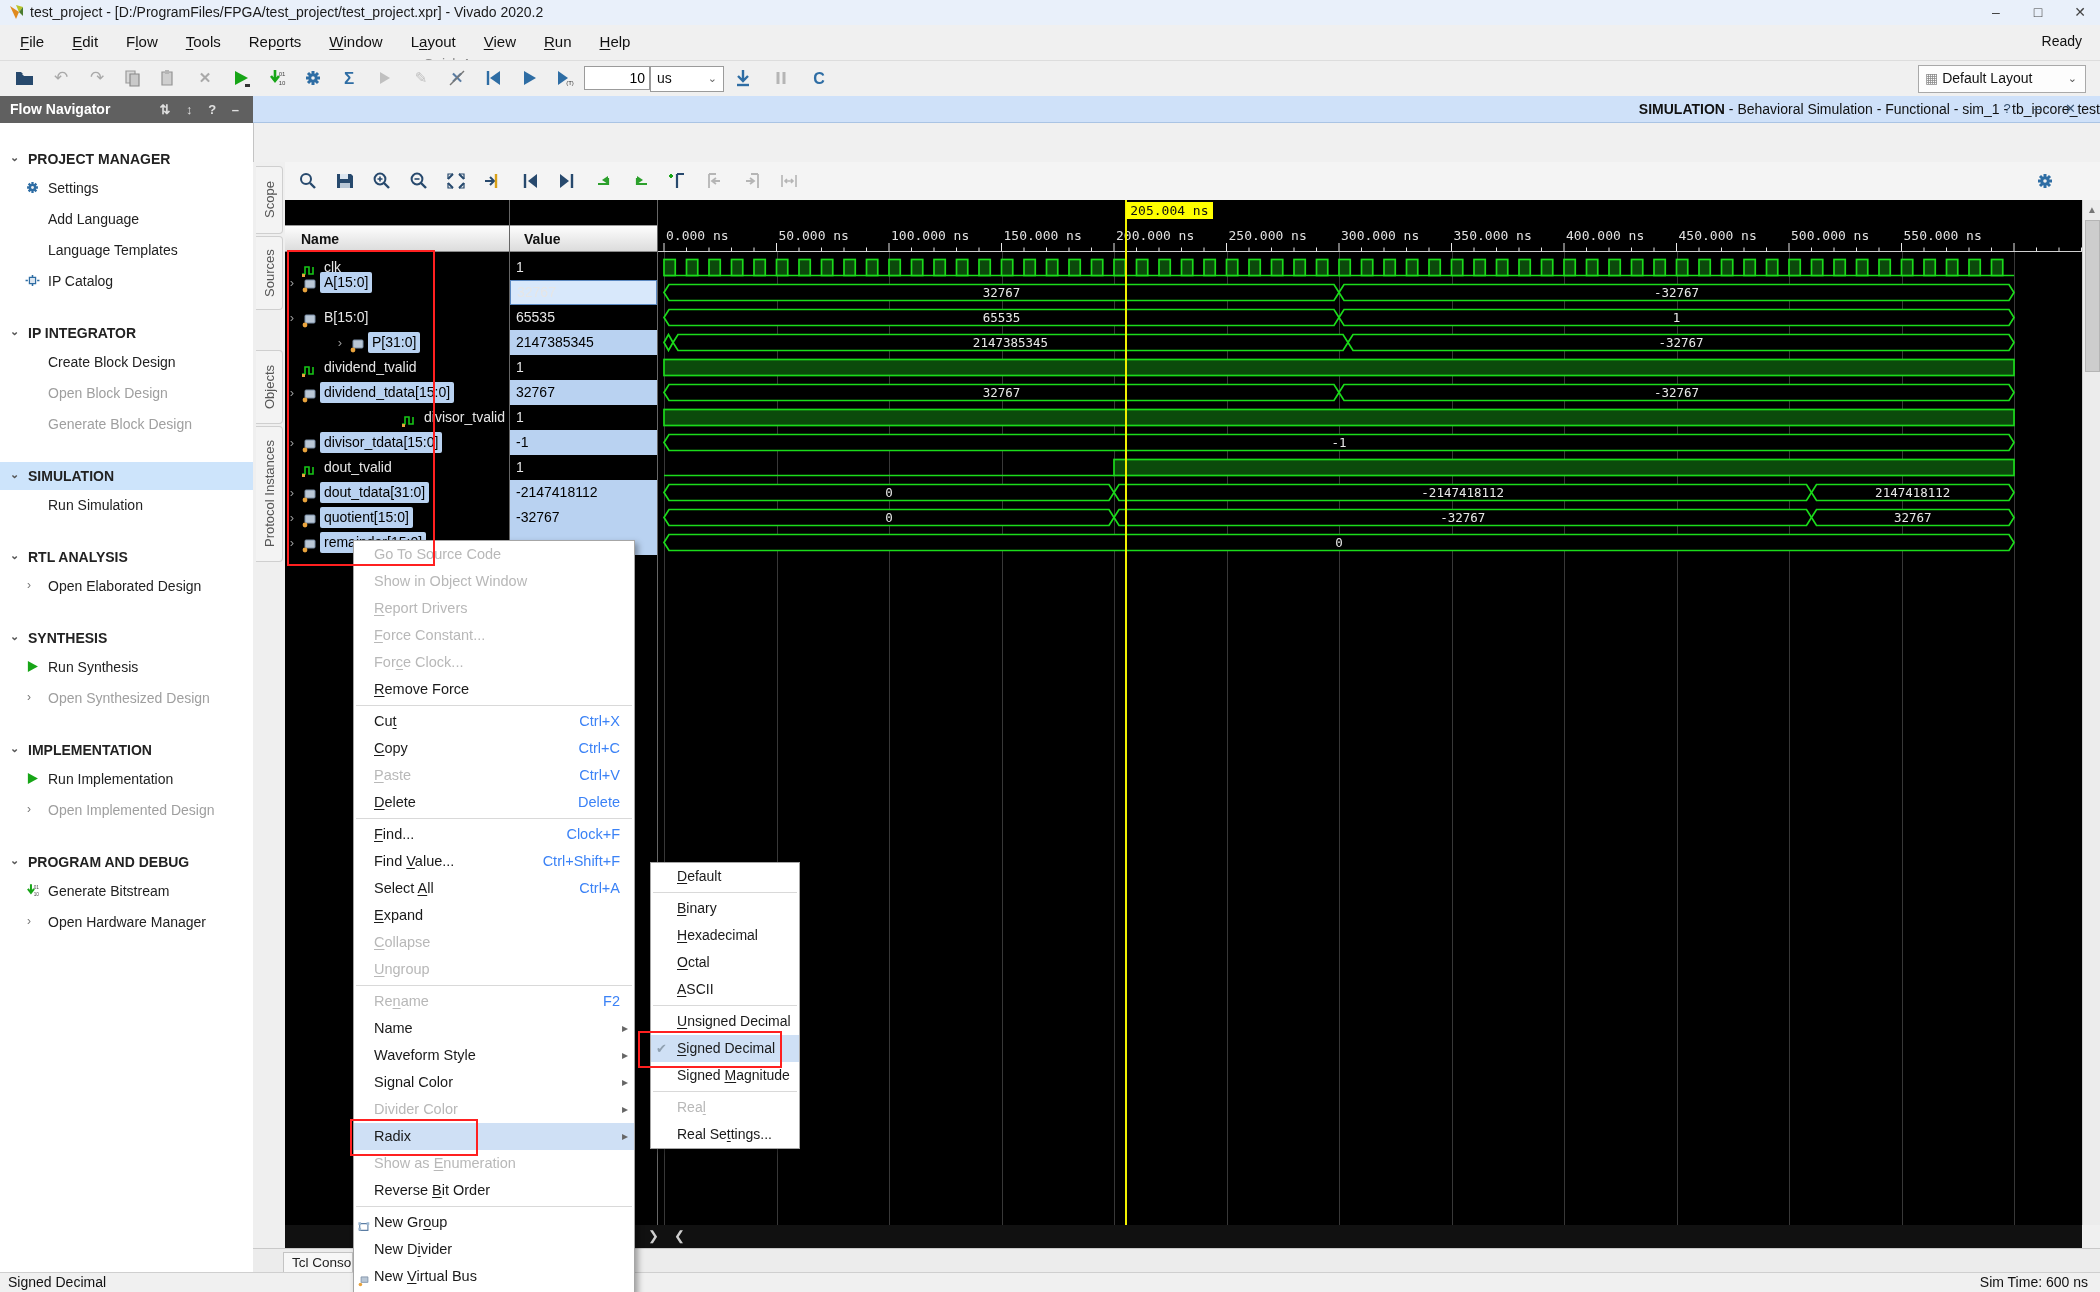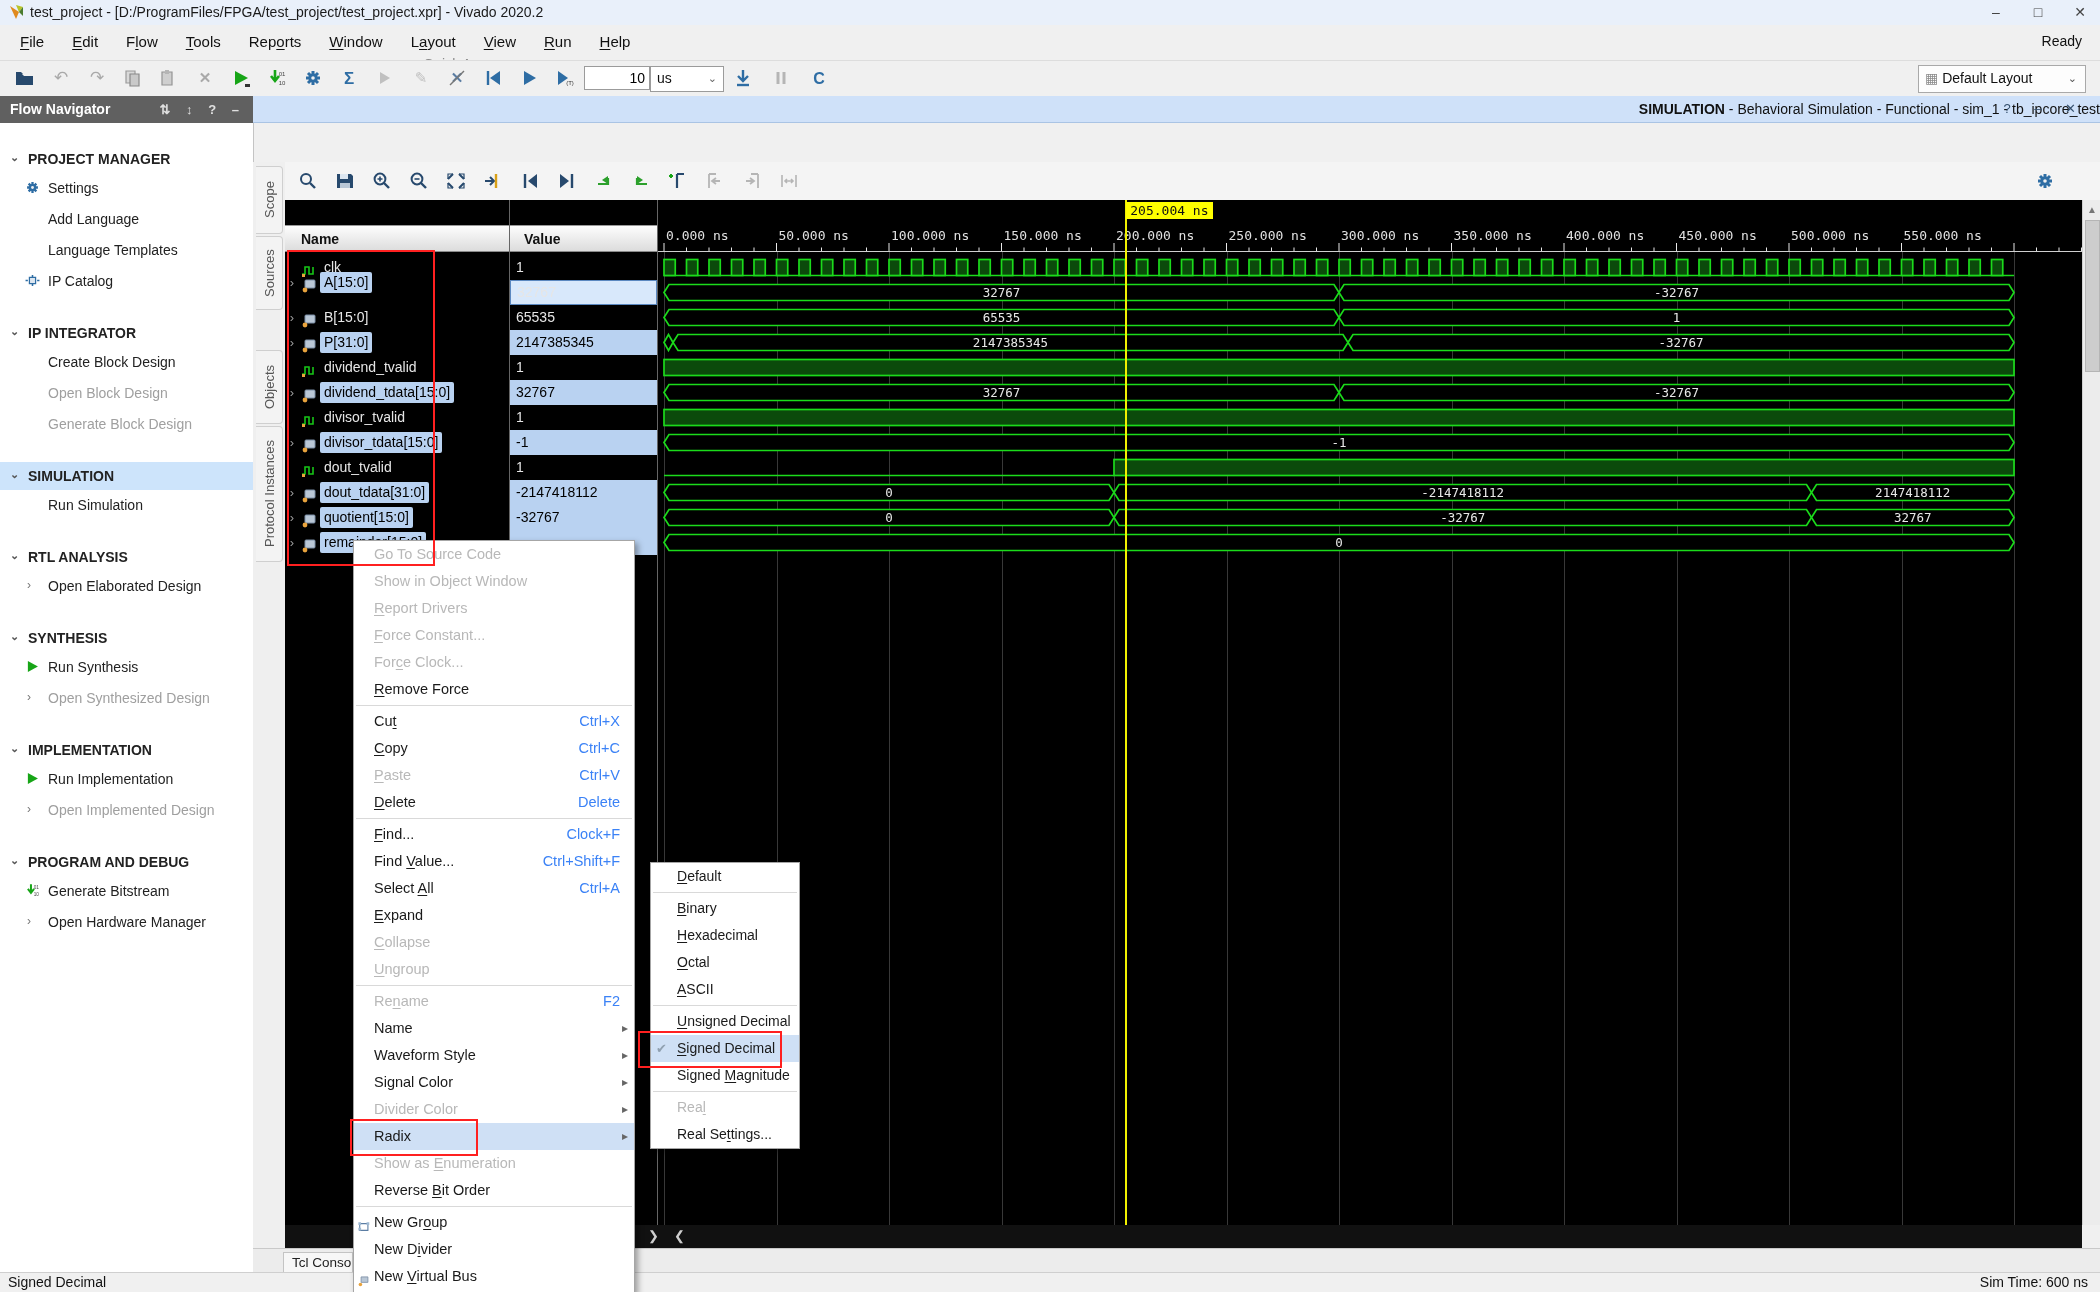--- a/index.html
+++ b/index.html
@@ -414,33 +414,33 @@
               <rect x="1" y="10" width="3" height="3" fill="#e8a33d"></rect>
             </svg></span><span class="signame">clk</span></div>
         <div class="abs sigrow" style="top: 70px;"><span class="exp">›</span><span class="sigicon"><svg width="16" height="14" viewBox="0 0 16 14">
               <rect x="4" y="1" width="10" height="8" rx="1" fill="#b9c7d6" stroke="#7a8ea6"></rect>
               <circle cx="4" cy="11" r="2.4" fill="#e8a33d"></circle>
             </svg></span><span class="signame sel">A[15:0]</span></div>
         <div class="abs sigrow" style="top: 105px;"><span class="exp">›</span><span class="sigicon"><svg width="16" height="14" viewBox="0 0 16 14">
               <rect x="4" y="1" width="10" height="8" rx="1" fill="#b9c7d6" stroke="#7a8ea6"></rect>
               <circle cx="4" cy="11" r="2.4" fill="#e8a33d"></circle>
             </svg></span><span class="signame">B[15:0]</span></div>
-        <div class="abs sigrow" style="top: 130px;"><span class="exp">›</span><span class="sigicon"><svg width="16" height="14" viewBox="0 0 16 14">
+        <div class="abs sigrow" style="top: 130px; padding-left: 48px;"><span class="exp">›</span><span class="sigicon"><svg width="16" height="14" viewBox="0 0 16 14">
               <rect x="4" y="1" width="10" height="8" rx="1" fill="#b9c7d6" stroke="#7a8ea6"></rect>
               <circle cx="4" cy="11" r="2.4" fill="#e8a33d"></circle>
             </svg></span><span class="signame sel">P[31:0]</span></div>
         <div class="abs sigrow" style="top: 155px;"><span class="exp"></span><span class="sigicon"><svg width="16" height="14" viewBox="0 0 16 14">
               <polyline points="1,10 4,10 4,3 8,3 8,10 12,10 12,3" fill="none" stroke="#17c517" stroke-width="1.6"></polyline>
               <rect x="1" y="10" width="3" height="3" fill="#e8a33d"></rect>
             </svg></span><span class="signame">dividend_tvalid</span></div>
         <div class="abs sigrow" style="top: 180px;"><span class="exp">›</span><span class="sigicon"><svg width="16" height="14" viewBox="0 0 16 14">
               <rect x="4" y="1" width="10" height="8" rx="1" fill="#b9c7d6" stroke="#7a8ea6"></rect>
               <circle cx="4" cy="11" r="2.4" fill="#e8a33d"></circle>
             </svg></span><span class="signame sel">dividend_tdata[15:0]</span></div>
-        <div class="abs sigrow" style="top: 205px;"><span class="exp"></span><span class="sigicon"><svg width="16" height="14" viewBox="0 0 16 14">
+        <div class="abs sigrow" style="top: 205px; text-align: right;"><span class="exp"></span><span class="sigicon"><svg width="16" height="14" viewBox="0 0 16 14">
               <polyline points="1,10 4,10 4,3 8,3 8,10 12,10 12,3" fill="none" stroke="#17c517" stroke-width="1.6"></polyline>
               <rect x="1" y="10" width="3" height="3" fill="#e8a33d"></rect>
             </svg></span><span class="signame">divisor_tvalid</span></div>
         <div class="abs sigrow" style="top: 230px;"><span class="exp">›</span><span class="sigicon"><svg width="16" height="14" viewBox="0 0 16 14">
               <rect x="4" y="1" width="10" height="8" rx="1" fill="#b9c7d6" stroke="#7a8ea6"></rect>
               <circle cx="4" cy="11" r="2.4" fill="#e8a33d"></circle>
             </svg></span><span class="signame sel">divisor_tdata[15:0]</span></div>
         <div class="abs sigrow" style="top: 255px;"><span class="exp"></span><span class="sigicon"><svg width="16" height="14" viewBox="0 0 16 14">
               <polyline points="1,10 4,10 4,3 8,3 8,10 12,10 12,3" fill="none" stroke="#17c517" stroke-width="1.6"></polyline>
               <rect x="1" y="10" width="3" height="3" fill="#e8a33d"></rect>

